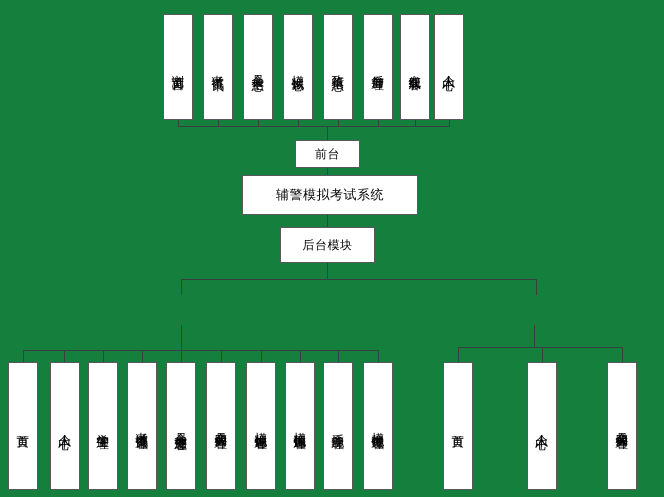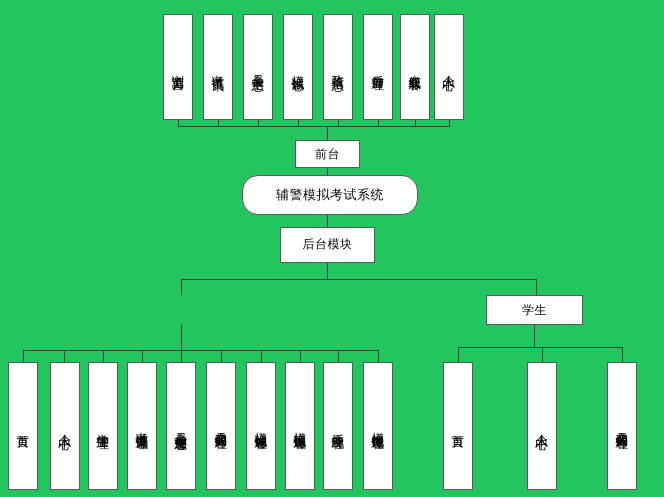--- a/index.html
+++ b/index.html
@@ -5,21 +5,21 @@
 <style>
   html, body {
     margin: 0;
     padding: 0;
     background: #ffffff;
   }
   #diagram {
     position: relative;
     width: 664px;
     height: 497px;
-    background: #22c55e;
+    background: #15803d;
     font-family: "DejaVu Sans", "Liberation Sans", sans-serif;
     overflow: hidden;
   }
   
   .node {
     position: absolute;
     box-sizing: border-box;
     border: 1px solid #565a5e;
     background: #ffffff;
     color: #000000;
@@ -93,37 +93,34 @@
   <div class="ln v" style="left:415px; top:120px; height:7px;"></div>
   <div class="ln v" style="left:449px; top:120px; height:7px;"></div>
   <div class="ln h" style="left:178px; top:126px; width:272px;"></div>
   <div class="ln v" style="left:327px; top:126px; height:14px;"></div>
 
   <div class="node horiz" style="left:295px; top:140px; width:65px; height:28px;">
     <span>前台</span>
   </div>
   <div class="ln v" style="left:327px; top:168px; height:7px;"></div>
 
-  <div class="node horiz" style="left:242px; top:175px; width:176px; height:40px; font-size:13px;border-radius:16px;">
+  <div class="node horiz" style="left:242px; top:175px; width:176px; height:40px; font-size:13px;">
     <span>辅警模拟考试系统</span>
   </div>
   <div class="ln v" style="left:327px; top:215px; height:12px;"></div>
 
-  <div class="node horiz" style="left:280px; top:227px; width:95px; height:36px;font-family:Liberation Mono, monospace;">
+  <div class="node horiz" style="left:280px; top:227px; width:95px; height:36px;">
     <span>后台模块</span>
   </div>
   <div class="ln v" style="left:327px; top:263px; height:16px;"></div>
 
   <div class="ln h" style="left:181px; top:279px; width:356px;"></div>
   <div class="ln v" style="left:181px; top:279px; height:16px;"></div>
   <div class="ln v" style="left:536px; top:279px; height:16px;"></div>
 
-  <div class="node horiz" style="left:486px; top:295px; width:97px; height:30px;">
-    <span>学生</span>
-  </div>
 
   <div class="ln v" style="left:181px; top:325px; height:25px;"></div>
   <div class="ln h" style="left:23px; top:350px; width:356px;"></div>
   <div class="ln v" style="left:23px;  top:350px; height:12px;"></div>
   <div class="ln v" style="left:64px;  top:350px; height:12px;"></div>
   <div class="ln v" style="left:103px; top:350px; height:12px;"></div>
   <div class="ln v" style="left:142px; top:350px; height:12px;"></div>
   <div class="ln v" style="left:181px; top:350px; height:12px;"></div>
   <div class="ln v" style="left:221px; top:350px; height:12px;"></div>
   <div class="ln v" style="left:261px; top:350px; height:12px;"></div>

